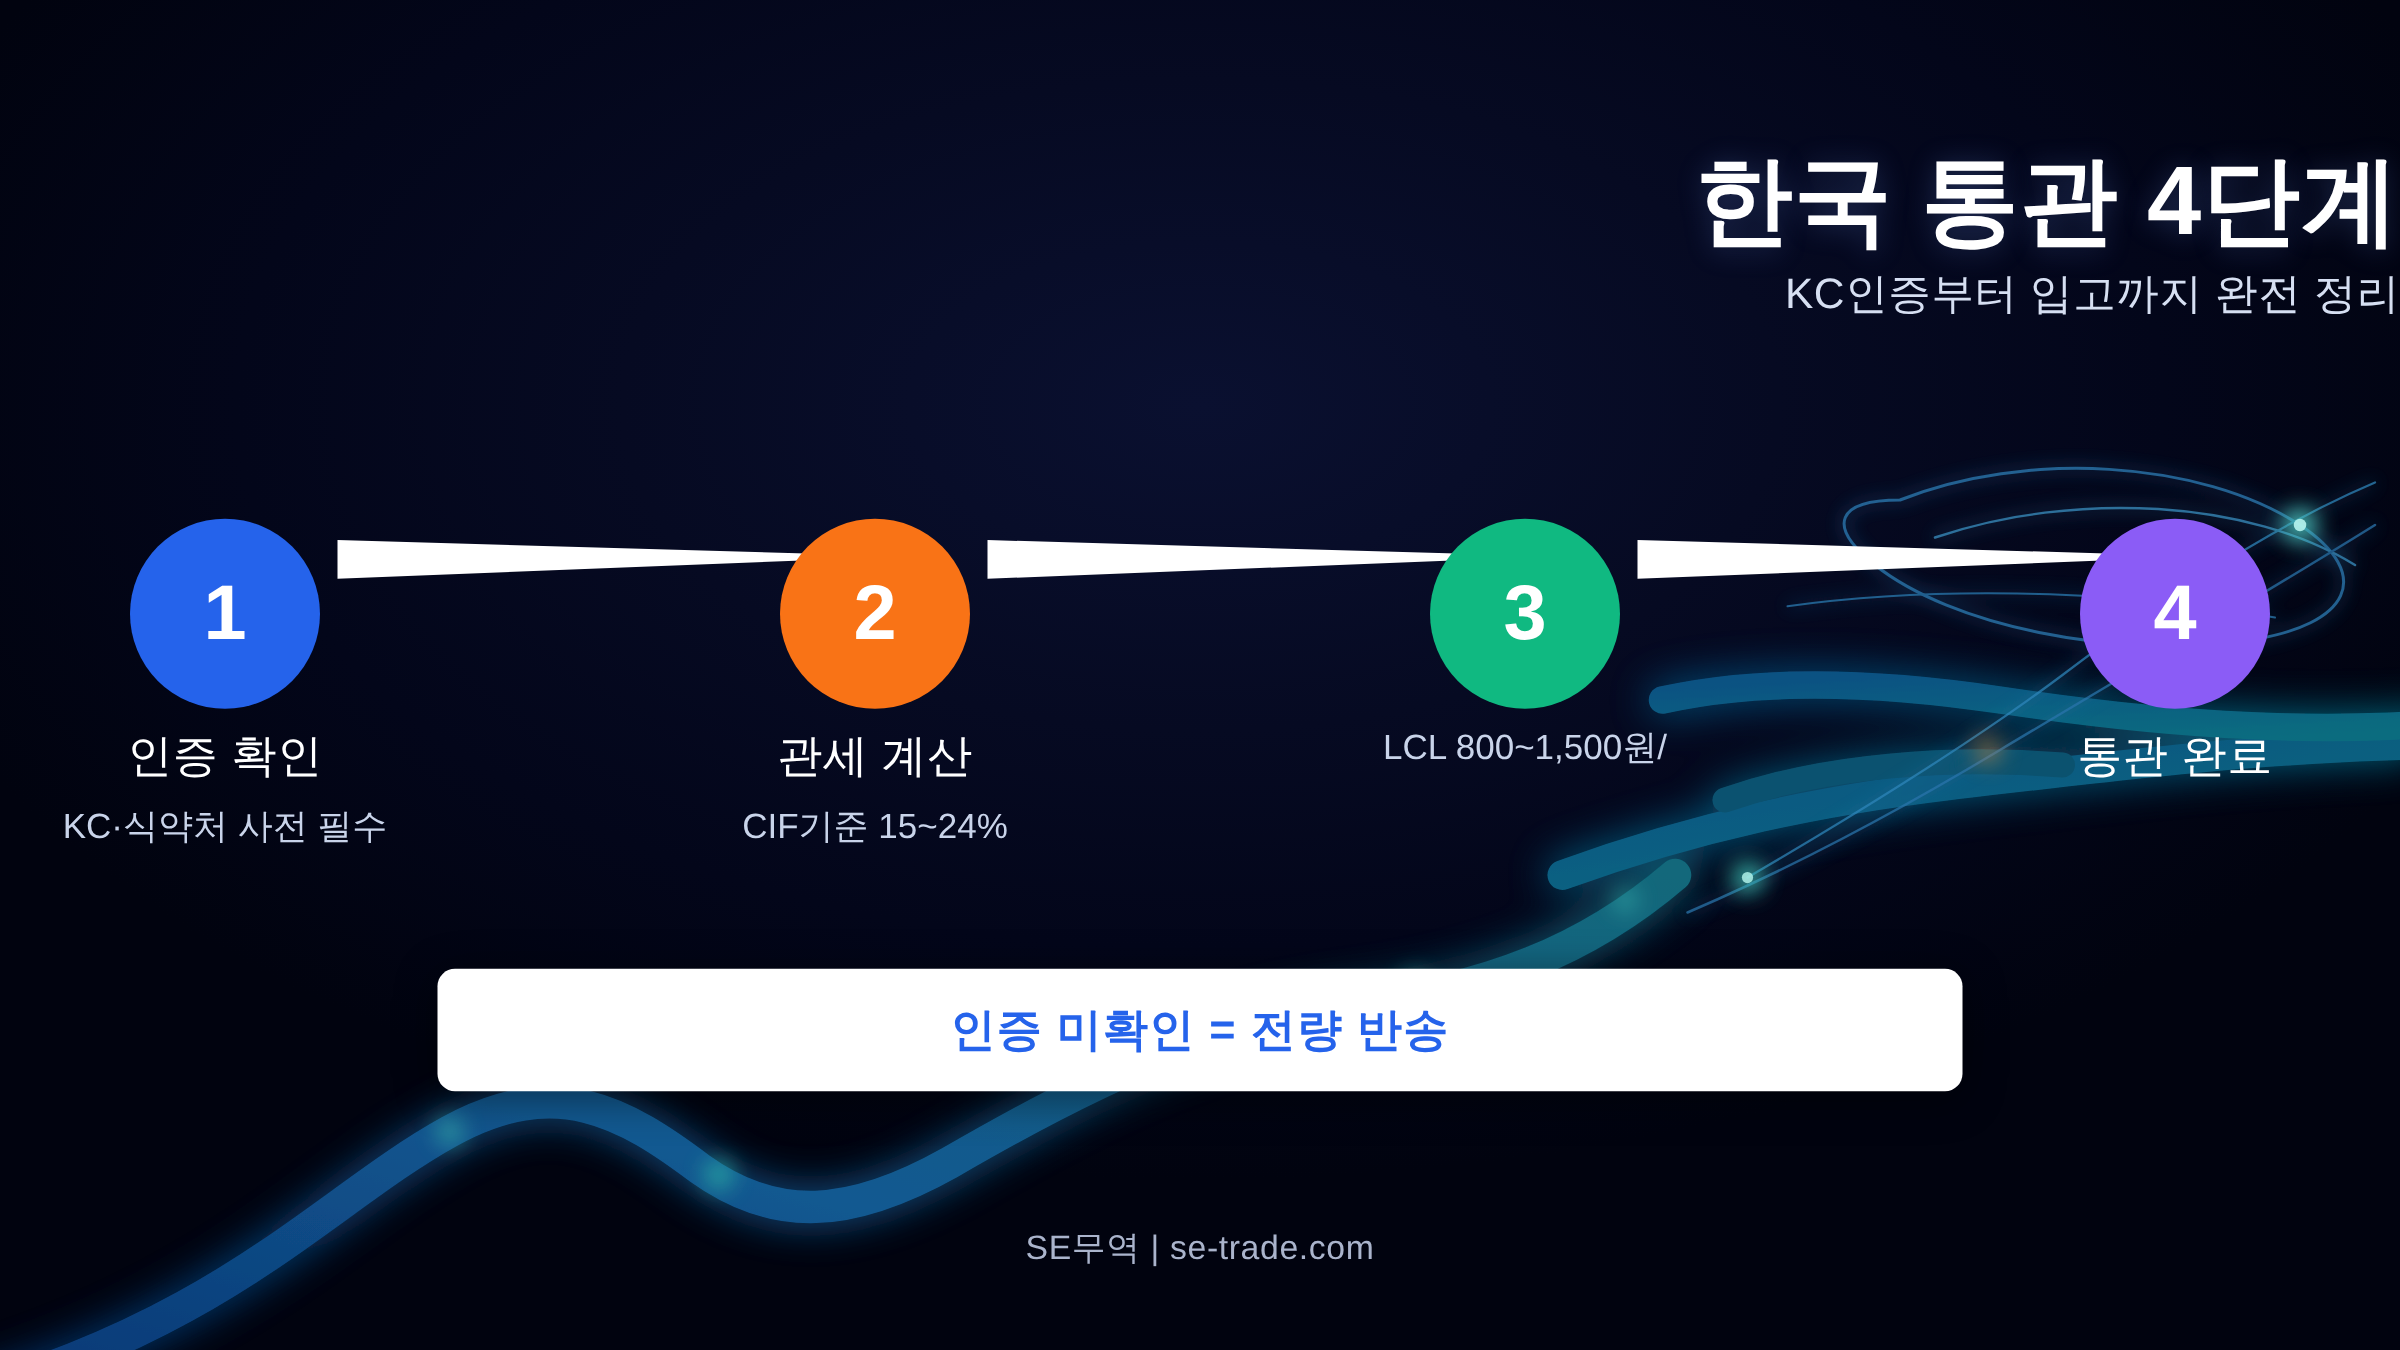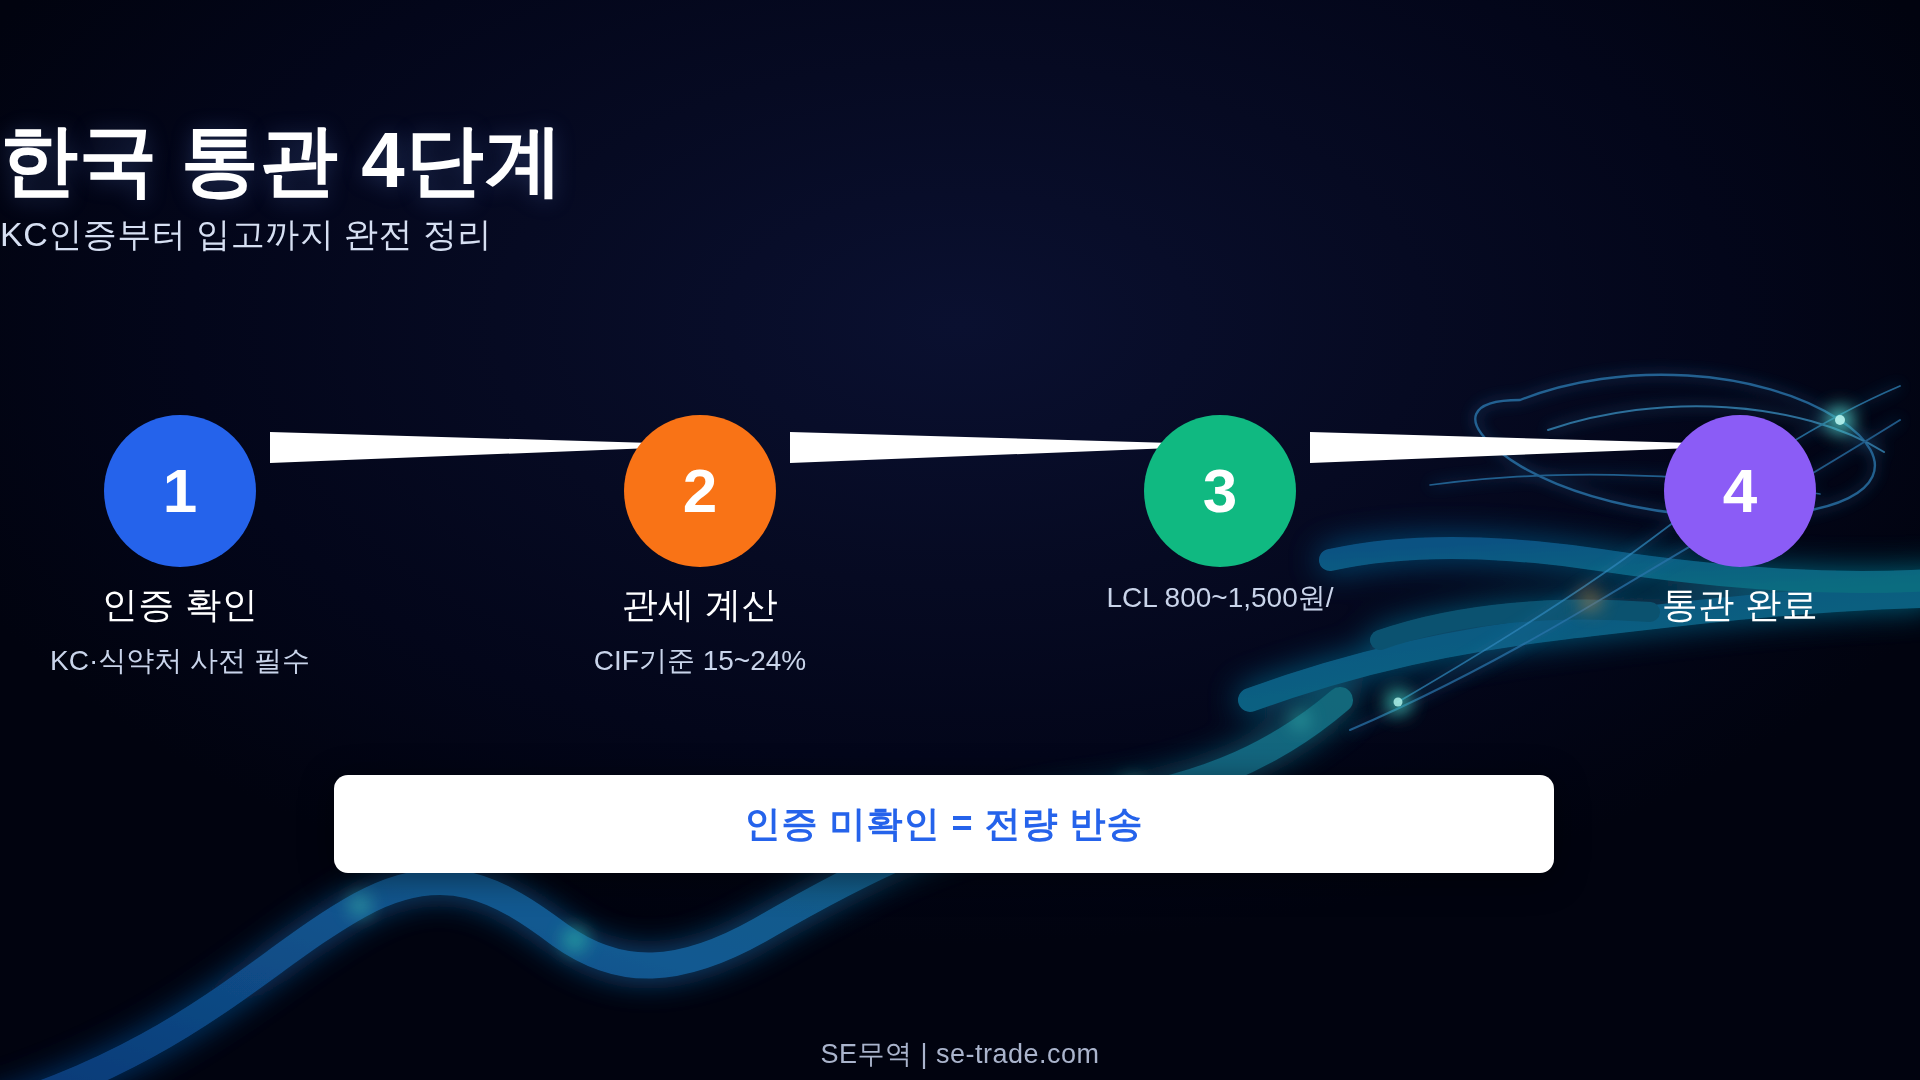--- a/index.html
+++ b/index.html
@@ -29,21 +29,21 @@
     height: 1080px;
     pointer-events: none;
   }
 
   
   .title-block {
     position: absolute;
     top: 118px;
     left: 0;
     width: 1920px;
-    text-align: left;
+    text-align: right;
     z-index: 5;
   }
   .main-title {
     font-size: 78px;
     font-weight: bold;
     color: #ffffff;
     letter-spacing: 1px;
     line-height: 1.08;
     text-shadow: 0 2px 22px rgba(120,160,255,0.25);
   }
@@ -119,21 +119,21 @@
     left: 0;
     width: 1920px;
     height: 160px;
     z-index: 2;
     pointer-events: none;
   }
 
   
   .callout {
     position: absolute;
-    left: 334px;
+    left: 350px;
     top: 775px;
     width: 1220px;
     height: 98px;
     background: #ffffff;
     border-radius: 14px;
     display: flex;
     align-items: center;
     justify-content: center;
     z-index: 7;
     box-shadow: 0 6px 34px rgba(0,0,0,0.45);
@@ -142,21 +142,21 @@
     font-size: 36px;
     font-weight: bold;
     color: #2563eb;
     letter-spacing: 1px;
   }
 
   
   .footer {
     position: absolute;
     left: 0;
-    top: 1036px;
+    top: 980px;
     width: 1920px;
     text-align: center;
     z-index: 7;
   }
   .footer-text {
     font-size: 27px;
     color: #aab4cc;
     font-weight: 400;
     letter-spacing: 0.5px;
   }

